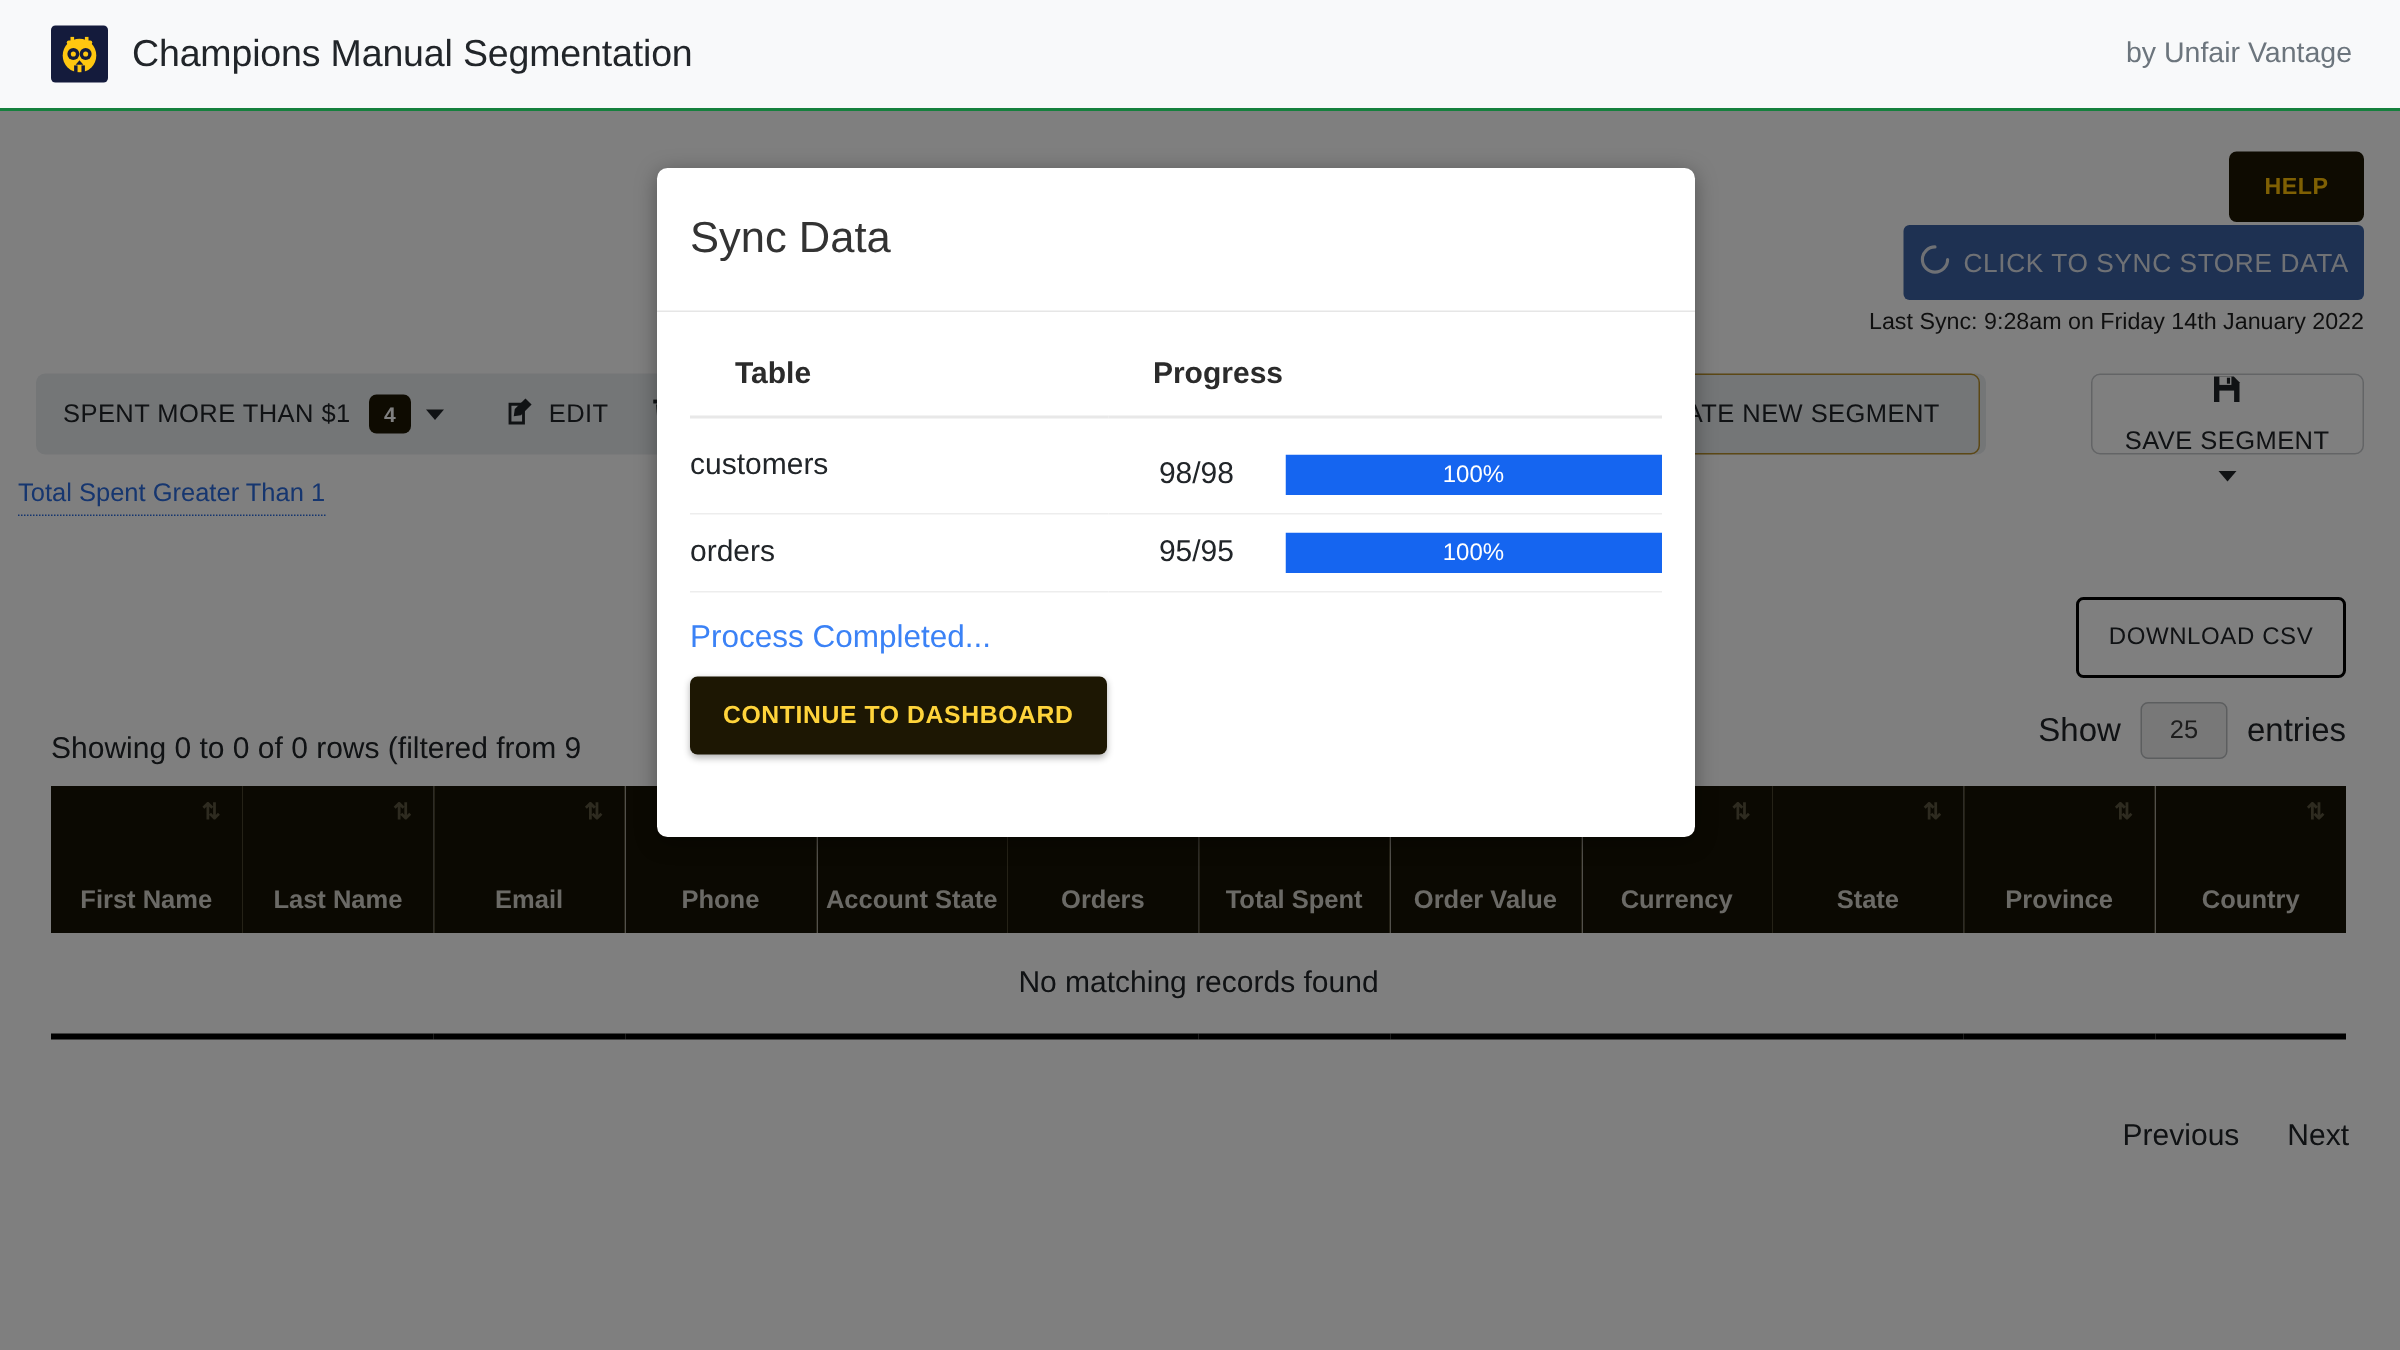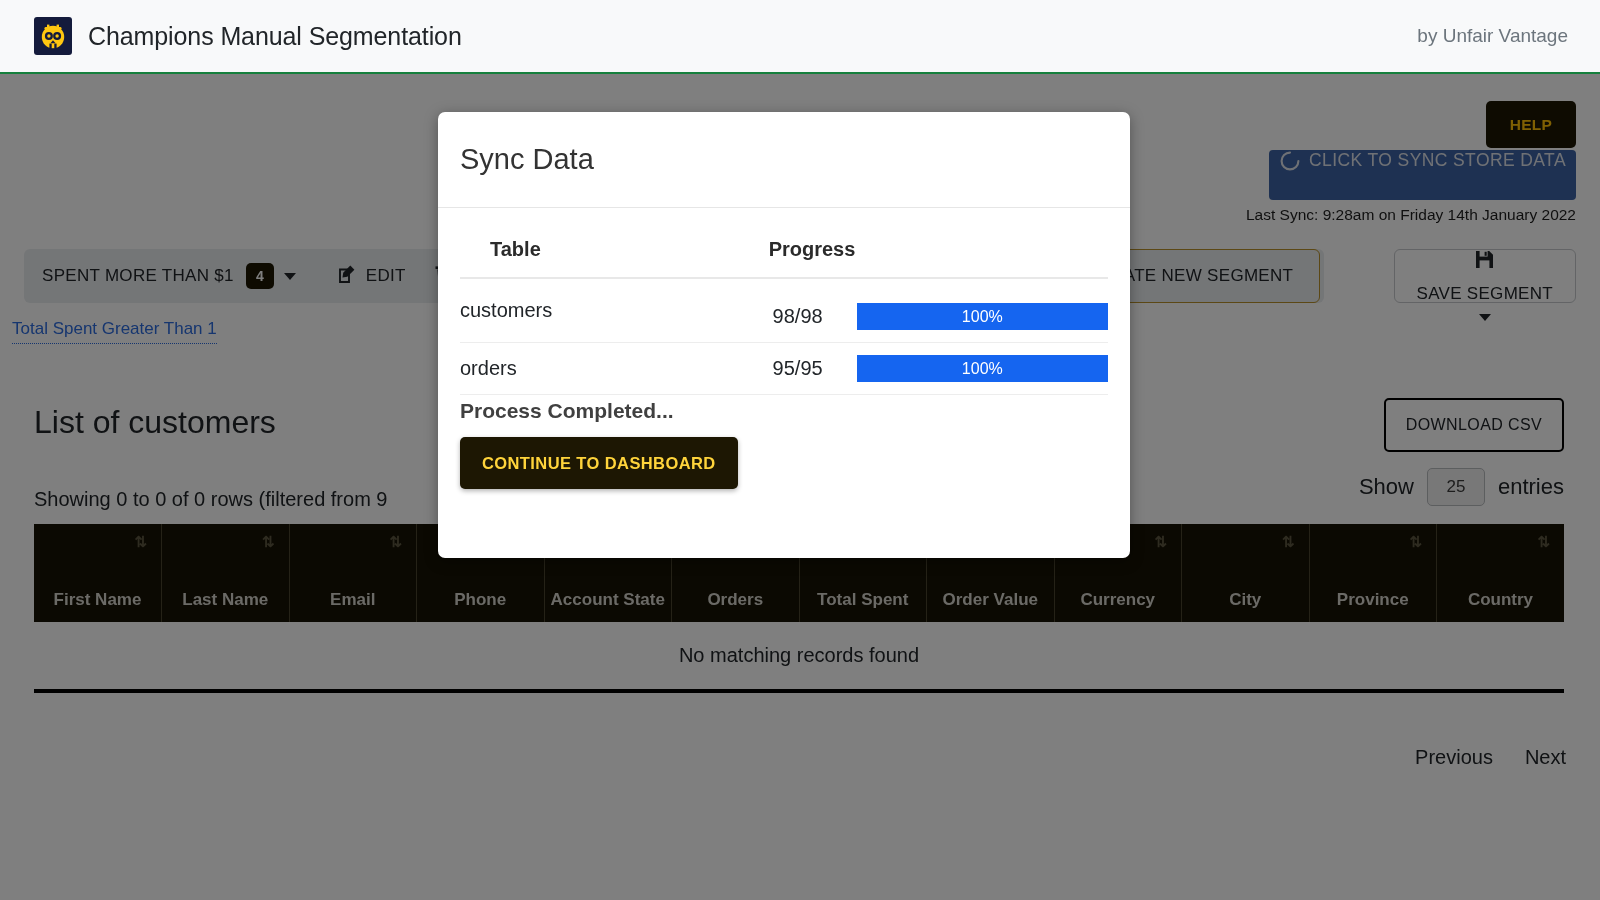--- a/index.html
+++ b/index.html
@@ -63,21 +63,21 @@
     display: flex; align-items: center; justify-content: center;
   }
   .sync-btn {
     position: absolute; top: 76px; right: 24px;
     width: 307px; height: 50px;
     background: #3c62a4;
     color: #dfe3ea;
     border: none; border-radius: 4px;
     font-size: 17.5px; font-weight: 500; letter-spacing: 0.4px;
     font-family: "Liberation Sans", sans-serif;
-    display: flex; align-items: flex-start; justify-content: center; gap: 8px;
+    display: flex; align-items: center; justify-content: center; gap: 8px;
     cursor: pointer;
   }
   .spinner-ico { display: block; }
   .last-sync {
     position: absolute; top: 132px; right: 24px;
     font-size: 15.5px; color: #1f1f1f; white-space: nowrap;
   }
 
   
   .seg-toolbar {
@@ -265,22 +265,22 @@
     background: #e9ecef;
     overflow: hidden;
   }
   .progress-bar {
     height: 100%;
     background: #1565f0;
     display: flex; align-items: center; justify-content: center;
     color: #ffffff; font-size: 16px;
   }
   .done-msg {
-    margin: 4px 0 0 0;
-    font-size: 21px; color: #404040; font-weight: 700;
+    margin: 18px 0 0 0;
+    font-size: 21px; color: #3b82f6; font-weight: 400;
   }
   .continue-btn {
     margin-top: 14px;
     height: 52px; padding: 0 22px;
     background: #1d1703; color: #ffd43b;
     border: none; border-radius: 5px;
     font-family: "Liberation Sans", sans-serif;
     font-size: 16.5px; font-weight: 700; letter-spacing: 0.4px;
     cursor: pointer;
     box-shadow: 0 2px 5px rgba(0,0,0,0.3);
@@ -361,42 +361,41 @@
         <rect x="4.6" y="10.4" width="9.8" height="7.6" fill="#ffffff"></rect>
       </svg>
     </span>
     <span>SAVE SEGMENT</span>
     <span class="caret-sm"></span>
   </button>
 
   <div class="filter-link">Total Spent Greater Than 1</div>
 
   <div class="cust-card">
-    <div class="cust-title">List of customers</div>
     <div class="showing-text">Showing 0 to 0 of 0 rows (filtered from 9</div>
     <button class="dl-csv-btn">DOWNLOAD CSV</button>
     <div class="show-entries">
       <span>Show</span>
       <span class="entries-select">25</span>
       <span>entries</span>
     </div>
 
     <table class="cust-table">
       <thead>
         <tr id="hdr-row">
             <th><span class="sort-ico">⇅</span><span>First Name</span></th>
             <th><span class="sort-ico">⇅</span><span>Last Name</span></th>
             <th><span class="sort-ico">⇅</span><span>Email</span></th>
             <th><span class="sort-ico">⇅</span><span>Phone</span></th>
             <th><span class="sort-ico">⇅</span><span>Account State</span></th>
             <th><span class="sort-ico">⇅</span><span>Orders</span></th>
             <th><span class="sort-ico">⇅</span><span>Total Spent</span></th>
             <th><span class="sort-ico">⇅</span><span>Order Value</span></th>
             <th><span class="sort-ico">⇅</span><span>Currency</span></th>
-            <th><span class="sort-ico">⇅</span><span>City</span></th>
+            <th><span class="sort-ico">⇅</span><span>State</span></th>
             <th><span class="sort-ico">⇅</span><span>Province</span></th>
             <th><span class="sort-ico">⇅</span><span>Country</span></th>
           </tr>
       </thead>
       <tbody>
         <tr class="empty-row">
           <td id="empty-cell" colspan="12">No matching records found</td>
         </tr>
       </tbody>
     </table>

